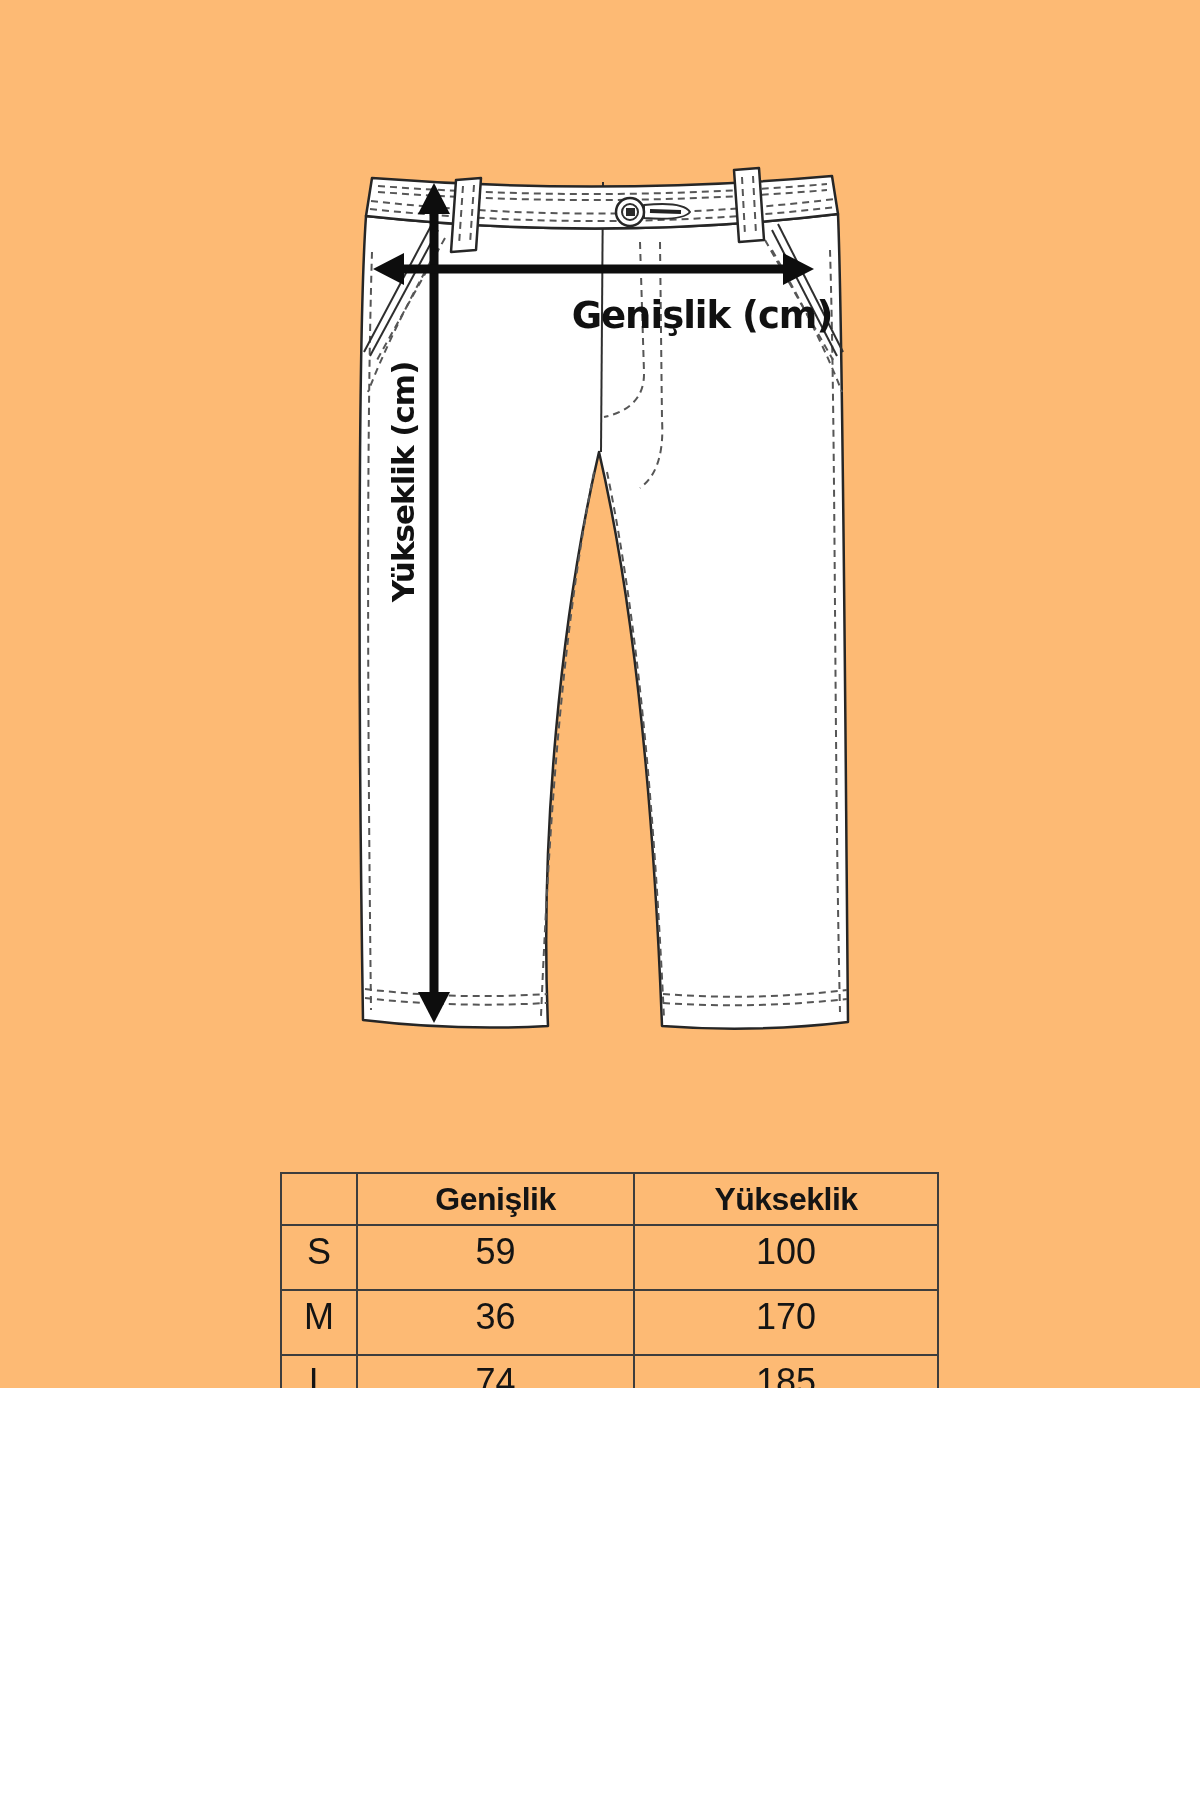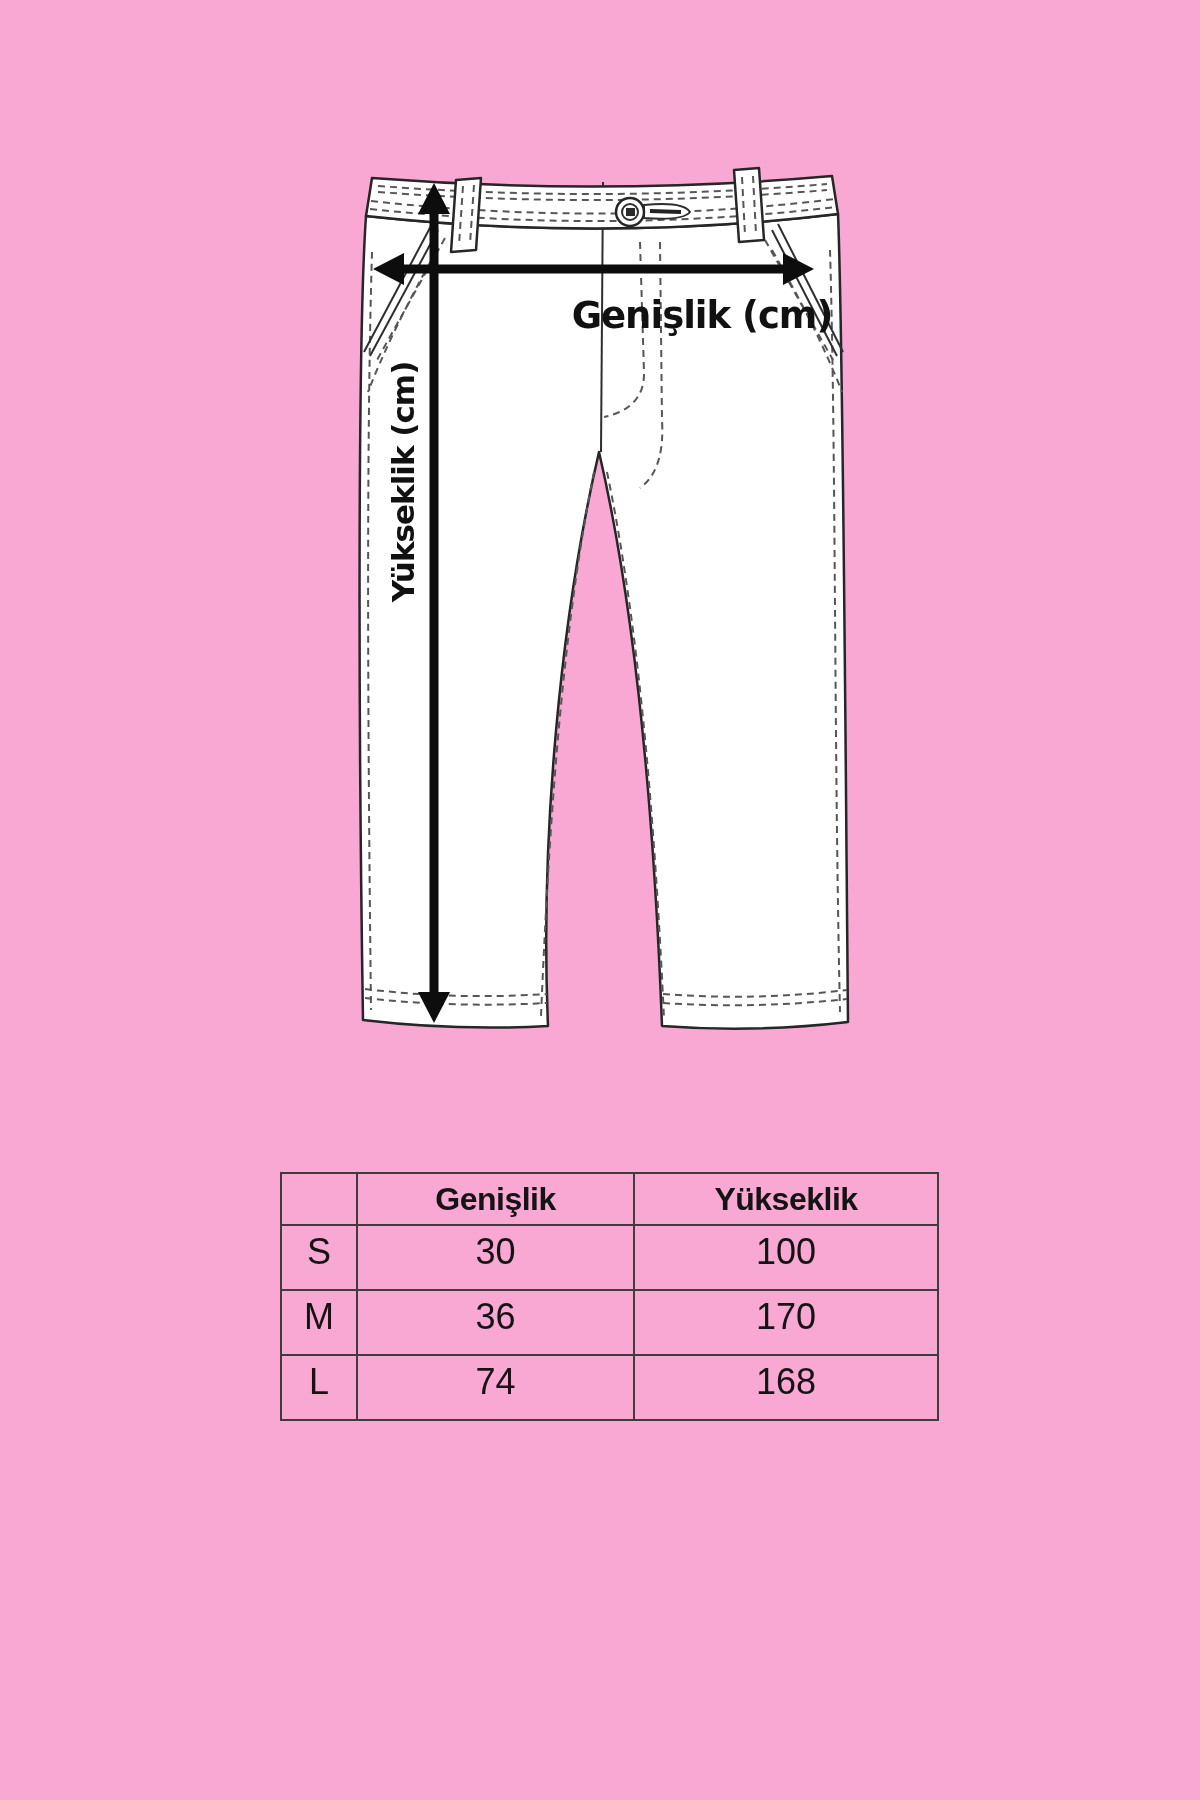--- a/index.html
+++ b/index.html
@@ -1,20 +1,20 @@
 <!DOCTYPE html>
 <html><head>
 <meta charset="utf-8">
 <style>
   html,body{margin:0;padding:0;background:#ffffff;}
   .canvas{
     position:relative;
     width:1200px;
-    height:1800px;
-    background:#f9a8d4;
+    height:1388px;
+    background:#fdba74;
     overflow:hidden;
     font-family:"Liberation Sans",sans-serif;
   }
   svg{position:absolute;left:0;top:0;}
 
   
   .outline{fill:none;stroke:#262626;stroke-width:2.5;stroke-linejoin:round;}
   .outline-thin{fill:none;stroke:#2e2e2e;stroke-width:2;stroke-linejoin:round;}
   .fillwhite{fill:#ffffff;}
   .stitch{fill:none;stroke:#565656;stroke-width:2;stroke-dasharray:7 5;stroke-linecap:butt;}
@@ -151,29 +151,29 @@
 
   <table class="size-table">
     <tbody>
         <tr class="hrow">
       <td class="col-size"></td>
       <td class="col-w">Genişlik</td>
       <td class="col-h">Yükseklik</td>
     </tr>
     <tr class="drow">
       <td>S</td>
-      <td>30</td>
+      <td>59</td>
       <td>100</td>
     </tr>
     <tr class="drow">
       <td>M</td>
       <td>36</td>
       <td>170</td>
     </tr>
     <tr class="drow">
       <td>L</td>
       <td>74</td>
-      <td>168</td>
+      <td>185</td>
     </tr>
   </tbody>
     </table>
 
 </div>
 
 </body></html>

